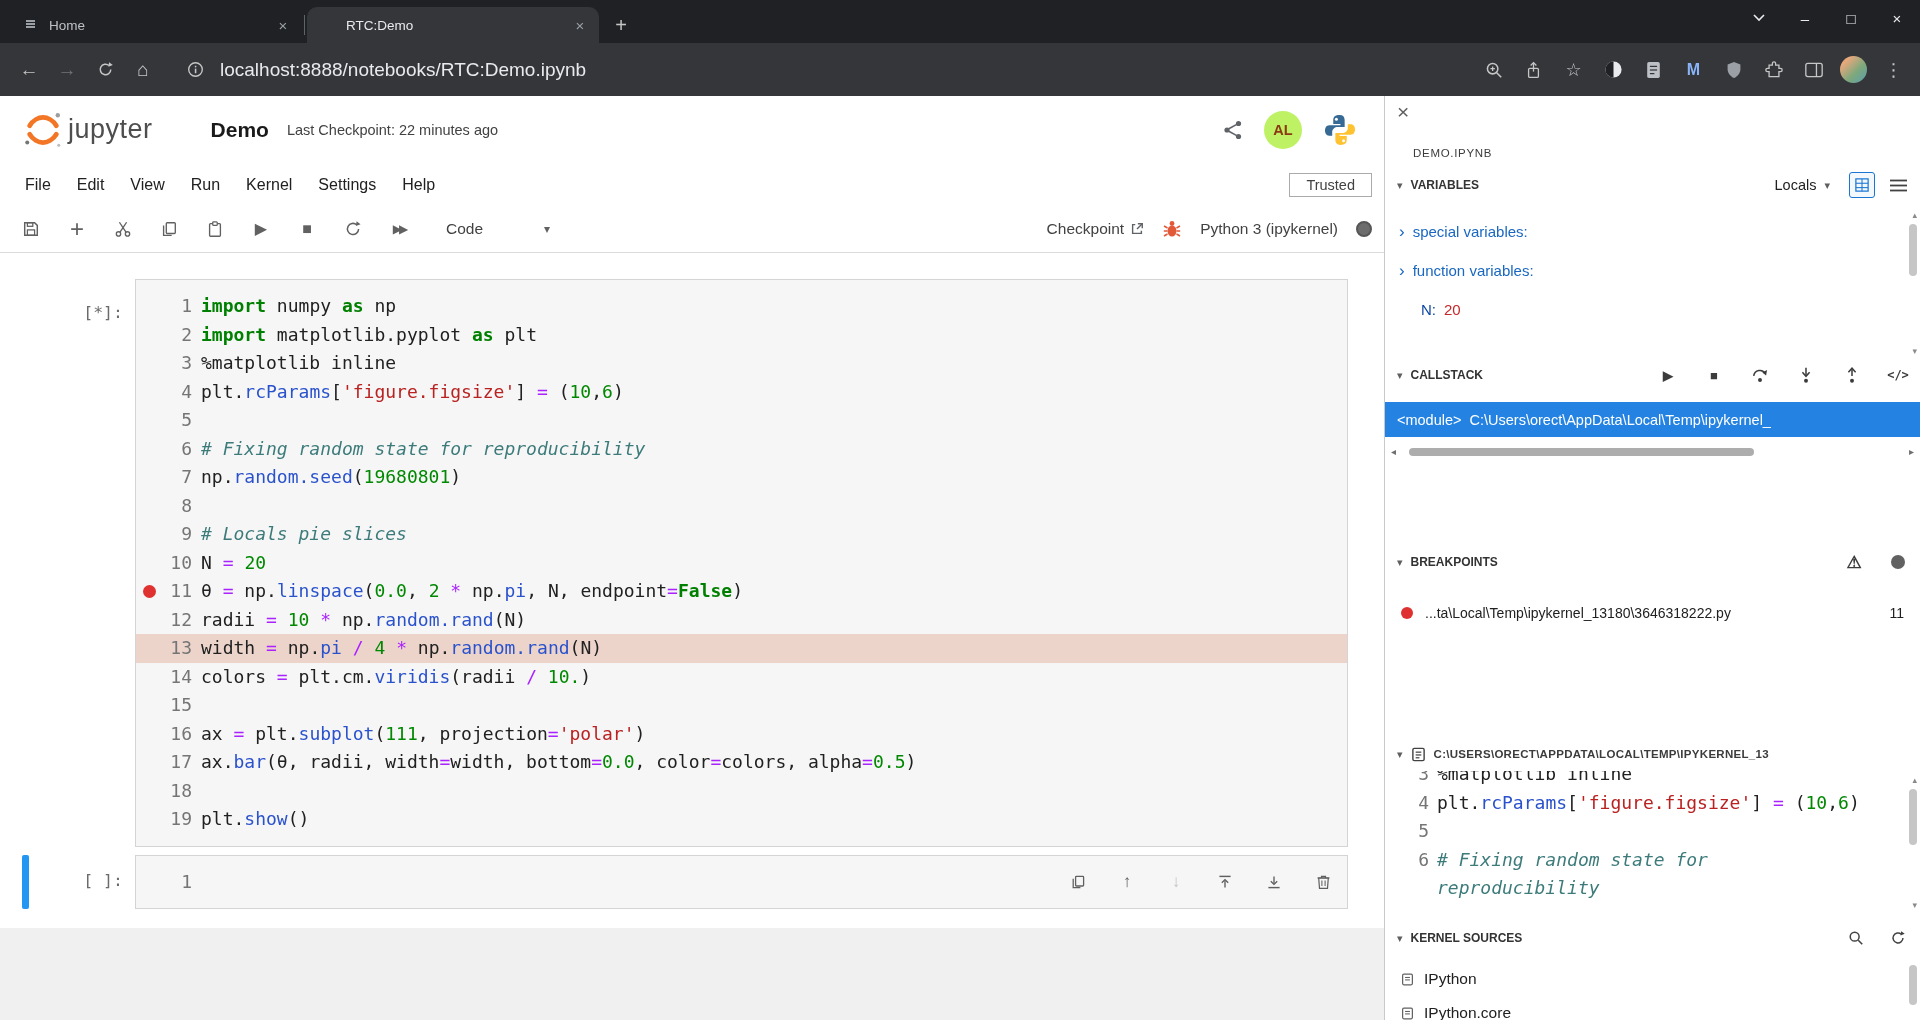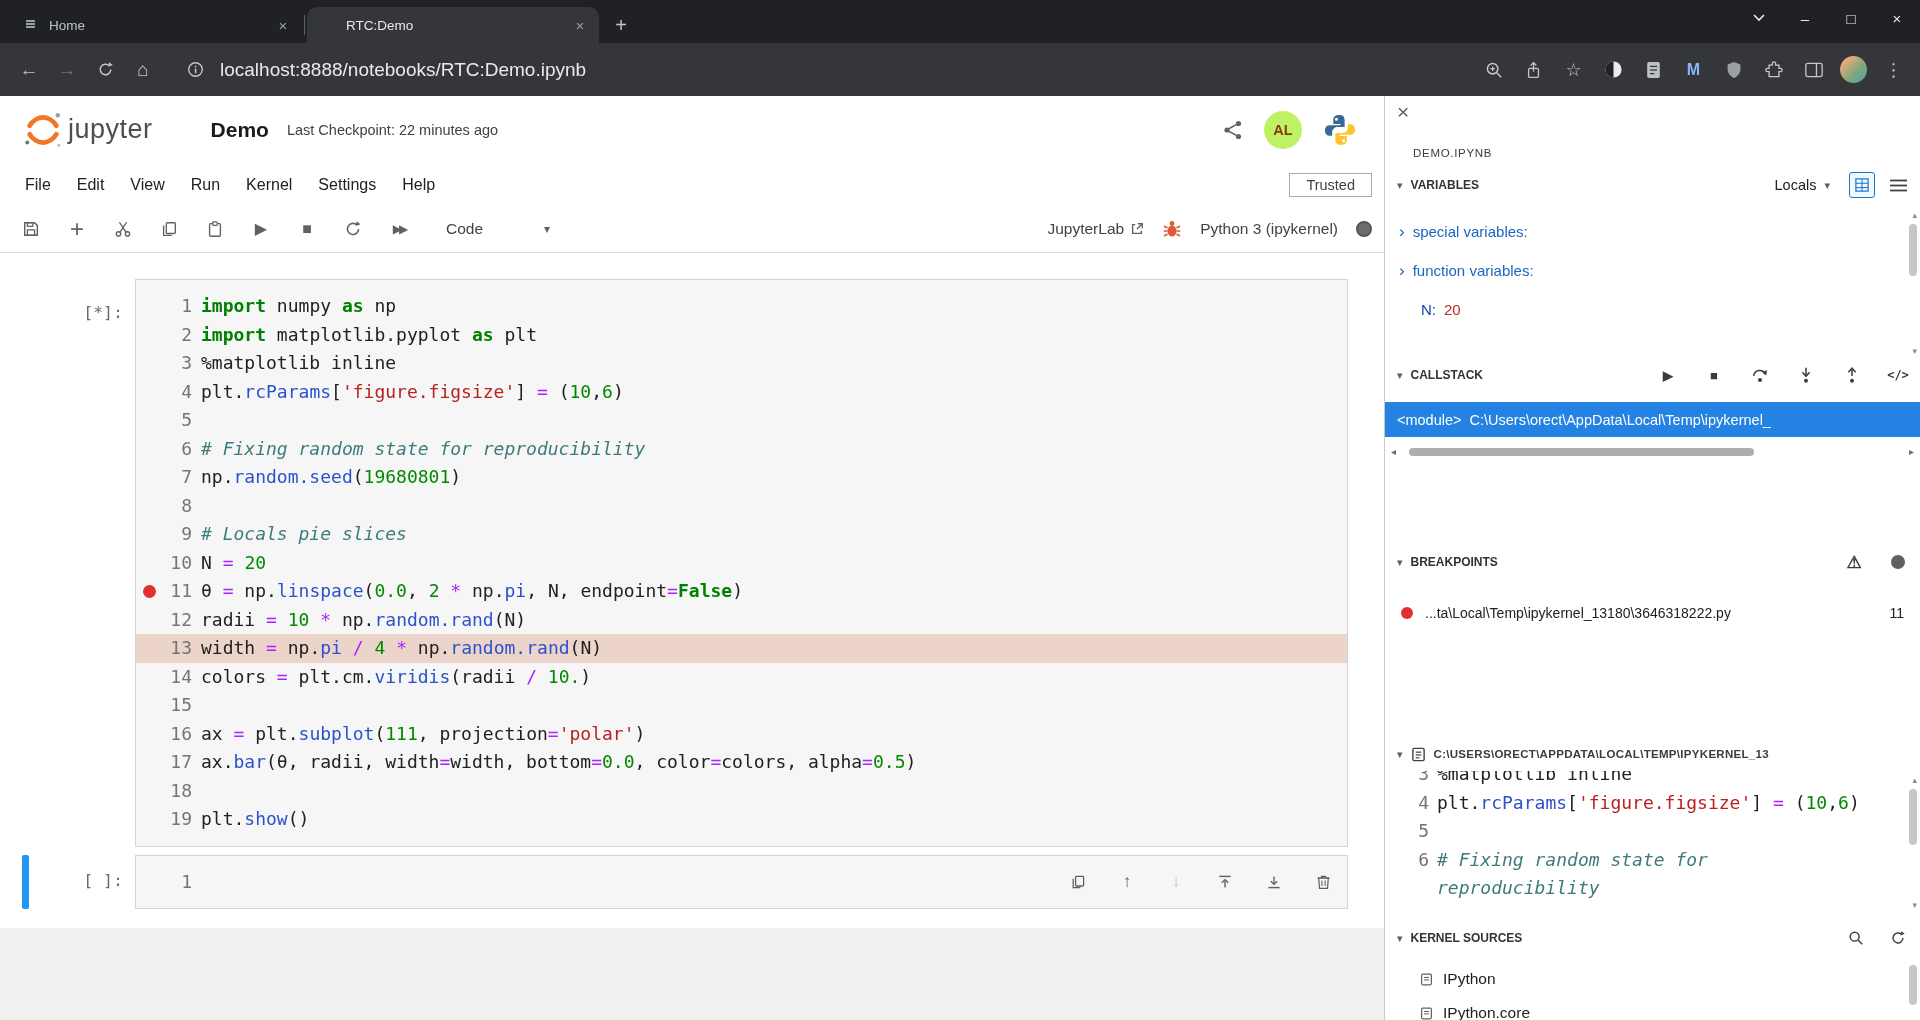--- a/index.html
+++ b/index.html
@@ -152,21 +152,21 @@
   .src-head-title { font-size:11.5px; font-weight:bold; color:#3c3c3c; white-space:nowrap;
                     overflow:hidden; margin-left:8px; letter-spacing:.3px; }
   .source-body { height:141px; overflow:hidden; position:relative; }
   .source-inner { transform:translateY(-11px); font-family:"DejaVu Sans Mono",monospace;
                   font-size:18px; }
   .src-line { display:flex; line-height:28.5px; }
   .src-ln { flex:0 0 52px; text-align:right; padding-right:8px; color:#757575; }
   .src-code { width:438px; white-space:pre-wrap; }
 
   .ks-head { margin-top:9px; }
-  .ks-body { flex:1; overflow:hidden; padding-top:7px; position:relative;padding-left:19px; }
+  .ks-body { flex:1; overflow:hidden; padding-top:7px; position:relative; }
   .ks-row { height:34px; display:flex; align-items:center; padding-left:16px; gap:10px;
             font-size:15.5px; color:#212121; }
   svg { display:block; }
 </style>
 </head>
 <body>
 
 <div class="tabbar">
   <div style="width:10px"></div>
   <div class="tab">
@@ -351,21 +351,21 @@
             <polygon points="14,1.5 18.4,4.6 13.2,6.8" fill="currentColor"></polygon>
           </svg>
       </div>
       <div class="tb-btn ffwd">▶▶</div>
       <div class="cell-type">
         <span>Code</span>
         <span style="font-size:12px;color:#616161;">▾</span>
       </div>
       <div class="tb-right">
         <span class="jl-link">
-          <span>JupyterLab</span>
+          <span>Checkpoint</span>
           <svg width="14" height="14" viewBox="0 0 16 16">
               <path d="M6 3H3v10h10v-3" fill="none" stroke="#5f6368" stroke-width="1.6"></path>
               <path d="M9 2h5v5" fill="none" stroke="#5f6368" stroke-width="1.6"></path>
               <line x1="14" y1="2" x2="8" y2="8" stroke="#5f6368" stroke-width="1.6"></line>
             </svg>
         </span>
         <span>
           <svg width="20" height="20" viewBox="0 0 20 20">
               <ellipse cx="10" cy="12" rx="4.5" ry="5.5" fill="#e2593a"></ellipse>
               <circle cx="10" cy="4.5" r="2.4" fill="#e2593a"></circle>

